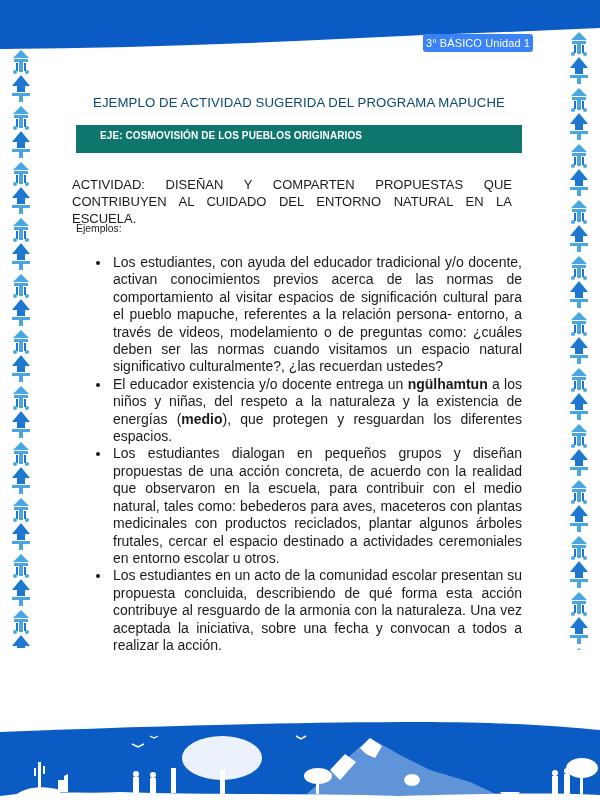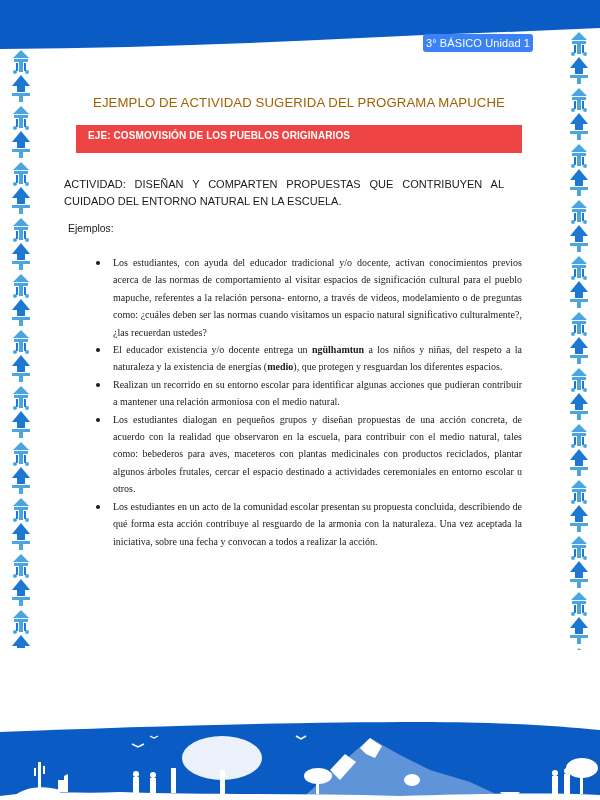--- a/index.html
+++ b/index.html
@@ -13,38 +13,38 @@
       background: #3b82f6; border-radius: 3px; color: #ffffff;
       font-size: 11px; line-height: 18px; text-align: center; letter-spacing: 0.1px;
     }
 
     .border-strip { position: absolute; width: 26px; }
     .border-left { left: 8px; top: 48px; height: 600px; }
     .border-right { left: 566px; top: 30px; height: 620px; }
 
     .page-title {
       position: absolute; left: 76px; top: 95px; width: 446px; text-align: center;
-      font-size: 13.2px; color: #a16207; letter-spacing: 0.1px;
+      font-size: 13.2px; color: #0c4a6e; letter-spacing: 0.1px;
     }
     .eje-bar {
       position: absolute; left: 76px; top: 125px; width: 446px; height: 28px;
-      background: #ef4444; color: #ffffff; font-weight: bold; font-size: 10px;
-      line-height: 22px; padding-left: 12px; letter-spacing: 0.1px;
+      background: #0f766e; color: #ffffff; font-weight: bold; font-size: 10px;
+      line-height: 22px; padding-left: 24px; letter-spacing: 0.1px;
     }
 
     .activity {
-      position: absolute; left: 64px; top: 176px; width: 440px;
-      font-size: 11px; line-height: 17px; text-align: justify; text-align-last: left;
+      position: absolute; left: 72px; top: 176px; width: 440px;
+      font-size: 13px; line-height: 17px; text-align: justify; text-align-last: left;
     }
-    .examples-label { position: absolute; left: 68px; top: 223px; font-size: 10.4px; }
+    .examples-label { position: absolute; left: 76px; top: 223px; font-size: 10.4px; }
 
     .bullets { position: absolute; left: 94px; top: 254px; width: 428px; list-style: none; }
     .bullets li {
-      position: relative; padding-left: 19px; font-size: 10px; line-height: 17.4px;
-      text-align: justify; margin-bottom: 0; font-family: Liberation Serif, serif;
+      position: relative; padding-left: 19px; font-size: 14px; line-height: 17.4px;
+      text-align: justify; margin-bottom: 0;
     }
     .bullets li .dot {
       position: absolute; left: 2px; top: 7px; width: 4px; height: 4px; border-radius: 50%; background: #1a1a1a;
     }
     .bullets li b { font-weight: bold; }
 
     .footer-land { position: absolute; left: 0; top: 700px; width: 600px; height: 100px; }
   </style>
 </head>
 <body>
@@ -95,21 +95,20 @@
 
 <div class="page-title">EJEMPLO DE ACTIVIDAD SUGERIDA DEL PROGRAMA MAPUCHE</div>
 <div class="eje-bar">EJE:  COSMOVISIÓN DE LOS PUEBLOS ORIGINARIOS</div>
 
 <div class="activity">ACTIVIDAD: DISEÑAN Y COMPARTEN PROPUESTAS QUE CONTRIBUYEN AL CUIDADO DEL ENTORNO NATURAL EN LA ESCUELA.</div>
 <div class="examples-label">Ejemplos:</div>
 
 <ul class="bullets">
   <li><span class="dot"></span><span>Los estudiantes, con ayuda del educador tradicional y/o docente, activan conocimientos previos acerca de las normas de comportamiento al visitar espacios de significación cultural para el pueblo mapuche, referentes a la relación persona- entorno, a través de videos, modelamiento o de preguntas como: ¿cuáles deben ser las normas cuando visitamos un espacio natural significativo culturalmente?, ¿las recuerdan ustedes?</span></li>
   <li><span class="dot"></span><span>El educador existencia y/o docente entrega un </span><b>ngülhamtun</b><span> a los niños y niñas, del respeto a la naturaleza y la existencia de energías (</span><b>medio</b><span>), que protegen y resguardan los diferentes espacios.</span></li>
-  <li><span class="dot"></span><span>Realizan un recorrido en su entorno escolar para identificar algunas acciones que pudieran contribuir a mantener una relación armoniosa con el medio natural.</span></li>
   <li><span class="dot"></span><span>Los estudiantes dialogan en pequeños grupos y diseñan propuestas de una acción concreta, de acuerdo con la realidad que observaron en la escuela, para contribuir con el medio natural, tales como: bebederos para aves, maceteros con plantas medicinales con productos reciclados, plantar algunos árboles frutales, cercar el espacio destinado a actividades ceremoniales en entorno escolar u otros.</span></li>
   <li><span class="dot"></span><span>Los estudiantes en un acto de la comunidad escolar presentan su propuesta concluida, describiendo de qué forma esta acción contribuye al resguardo de la armonia con la naturaleza. Una vez aceptada la iniciativa, sobre una fecha y convocan a todos a realizar la acción.</span></li>
 </ul>
 
 <svg class="footer-land" viewBox="0 0 600 100" preserveAspectRatio="none">
   <path d="M0,32 C150,26 300,22 420,22 C500,22 560,26 600,30 L600,100 L0,100 Z" fill="#0a5cc4"></path>
 
   <path d="M0,96 C40,90 80,94 120,92 C200,95 300,93 400,96 C480,94 540,92 600,95 L600,100 L0,100 Z" fill="#ffffff"></path>
 
   <path d="M10,100 C20,88 40,84 60,90 L60,100 Z" fill="#ffffff"></path>

